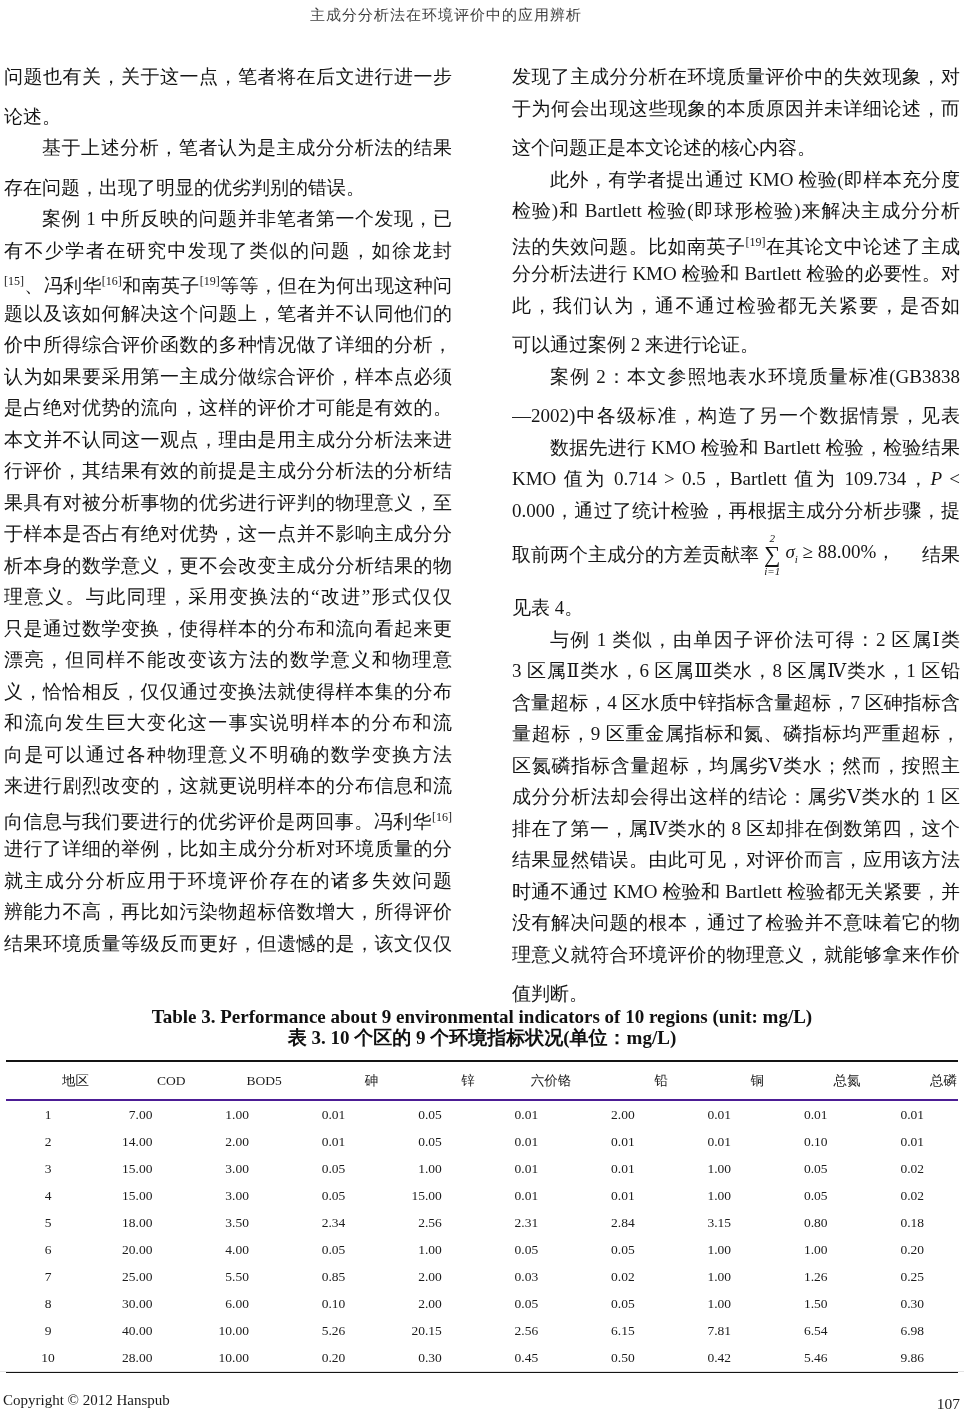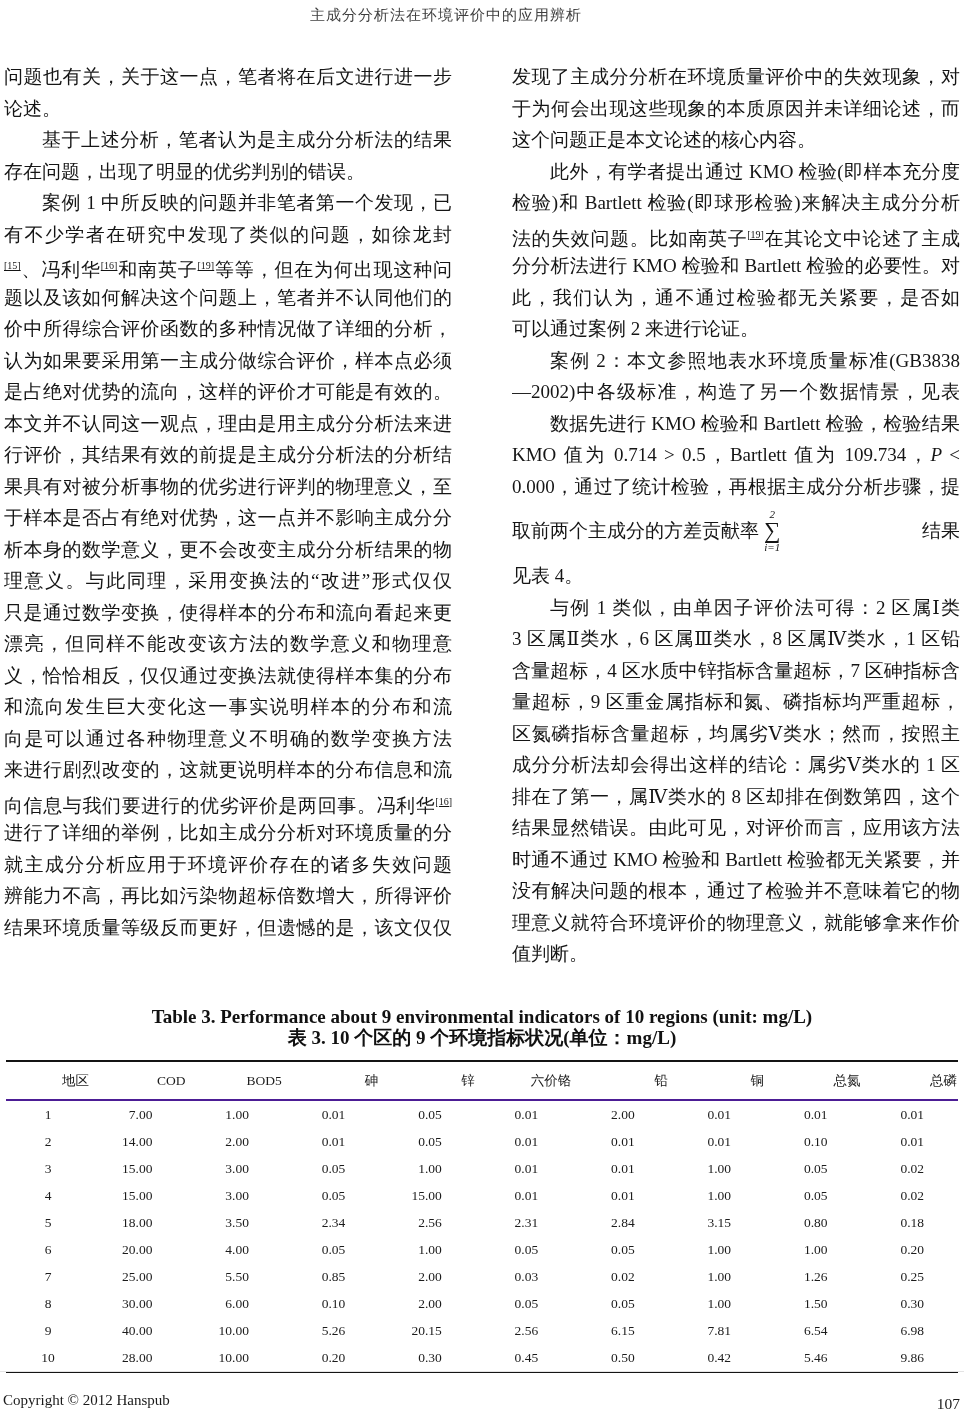--- a/index.html
+++ b/index.html
@@ -11,23 +11,23 @@
   .running-head{
     position:absolute;top:6px;left:0;width:892px;text-align:center;
     font-size:15px;color:#3f3f3f;letter-spacing:1px;
   }
   .cols{position:absolute;top:61px;left:4px;width:956px;display:flex;gap:60px;}
   .col{width:454px;}
   .line{
     font-size:19px;line-height:31.5px;height:31.5px;overflow:hidden;
     text-align:justify;text-align-last:justify;white-space:normal;
   }
-  .line.end{text-align-last:left;}
+  .line.end{text-align-last:left;margin-top:8px;}
   .line.ind{text-indent:2em;}
-  .line sup{font-size:10px;vertical-align:7px;text-decoration:underline;}
+  .line sup{font-size:12px;vertical-align:7px;}
   .line i{font-style:italic;}
   .line.formula{
     display:flex;align-items:center;height:58px;line-height:58px;
     text-align-last:auto;
   }
   .sumwrap{display:inline-flex;flex-direction:column;align-items:center;line-height:1;margin:0 5px;}
   .slim{font-size:11px;line-height:1.05;font-style:italic;}
   .sig{font-size:23px;line-height:0.95;font-style:normal;}
   .fit i{font-style:italic;}
   .fit sub{font-size:11px;font-style:italic;}
@@ -102,20 +102,21 @@
       <div class="line ind">数据先进行 KMO 检验和 Bartlett 检验，检验结果</div>
       <div class="line">KMO 值为 0.714 &gt; 0.5，Bartlett 值为 109.734，<i>P</i> &lt;</div>
       <div class="line">0.000，通过了统计检验，再根据主成分分析步骤，提</div>
       <div class="line formula">
         <span>取前两个主成分的方差贡献率</span>
         <span class="sumwrap">
           <span class="slim">2</span>
           <span class="sig">∑</span>
           <span class="slim">i=1</span>
         </span>
+        <span class="fit"><i>σ</i><sub>i</sub> ≥ 88.00%，</span>
         <span class="ftail">结果</span>
       </div>
       <div class="line end">见表 4。</div>
       <div class="line ind">与例 1 类似，由单因子评价法可得：2 区属Ⅰ类水，</div>
       <div class="line">3 区属Ⅱ类水，6 区属Ⅲ类水，8 区属Ⅳ类水，1 区铅</div>
       <div class="line">含量超标，4 区水质中锌指标含量超标，7 区砷指标含</div>
       <div class="line">量超标，9 区重金属指标和氮、磷指标均严重超标，10</div>
       <div class="line">区氮磷指标含量超标，均属劣Ⅴ类水；然而，按照主</div>
       <div class="line">成分分析法却会得出这样的结论：属劣Ⅴ类水的 1 区</div>
       <div class="line">排在了第一，属Ⅳ类水的 8 区却排在倒数第四，这个</div>

